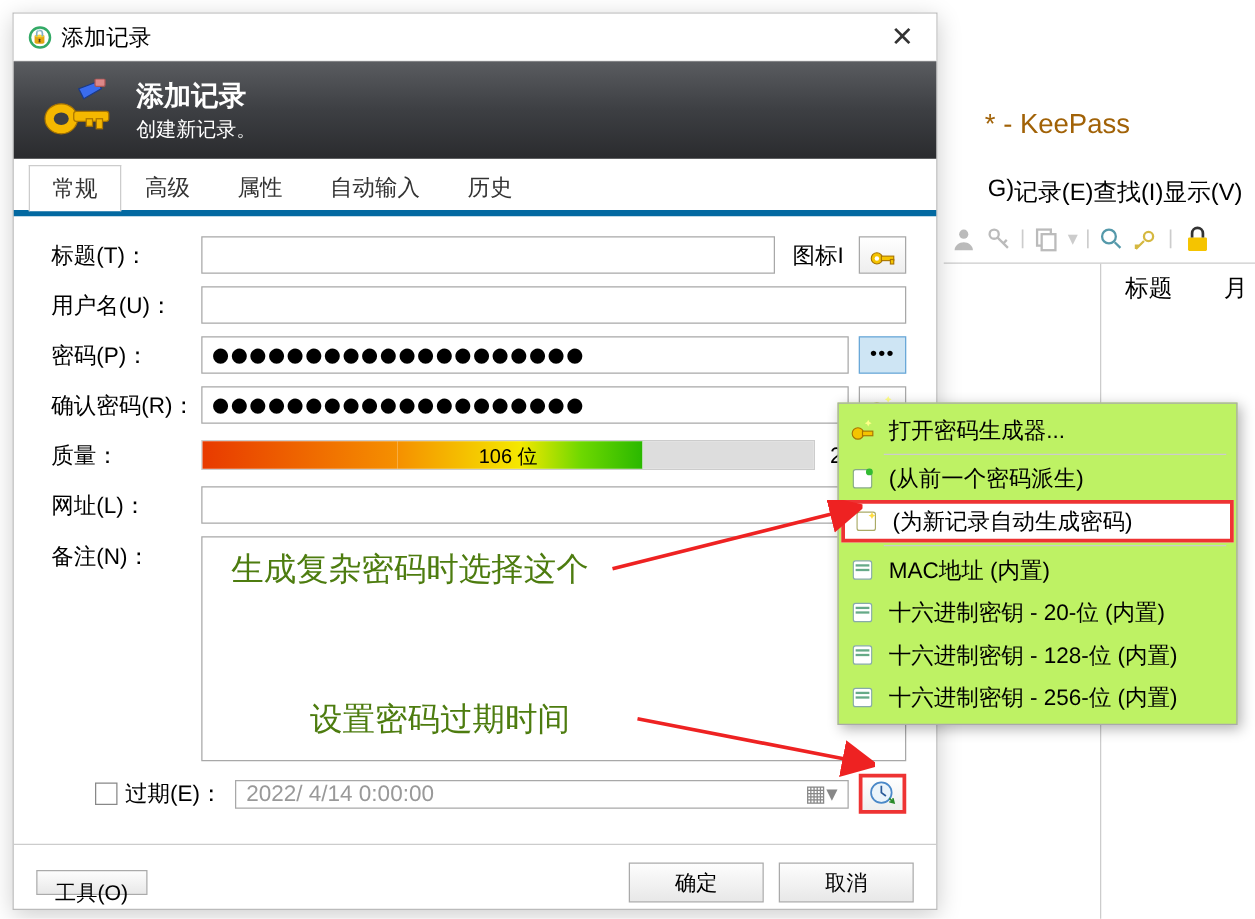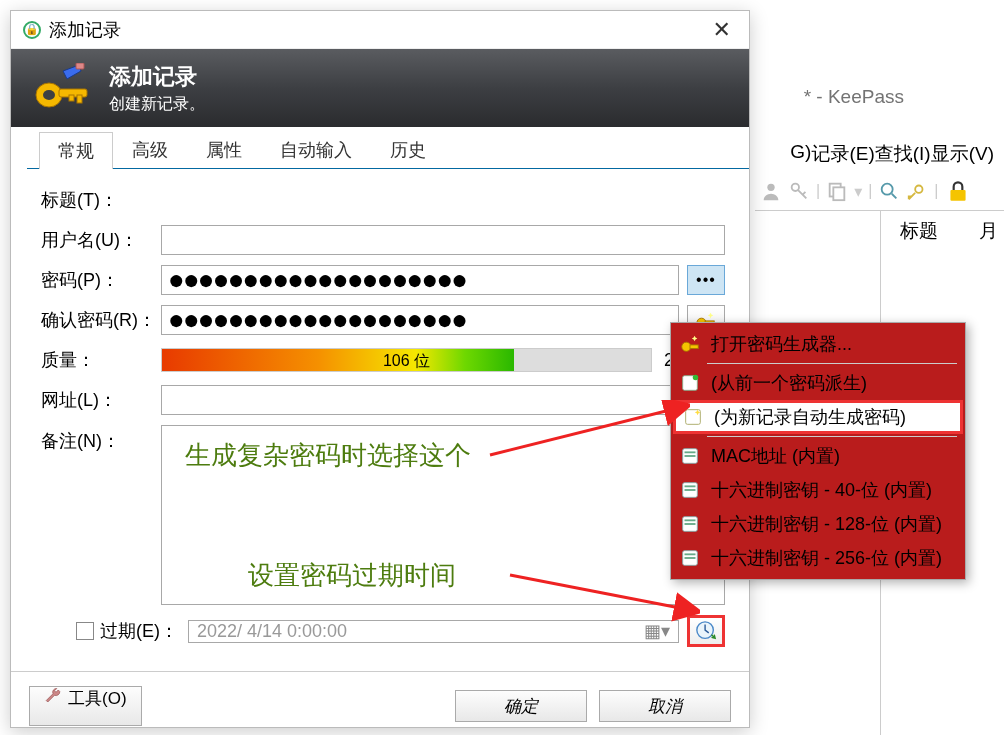--- a/index.html
+++ b/index.html
@@ -1,20 +1,20 @@
 <!DOCTYPE html>
 <html><head>
 <meta charset="utf-8">
 <style>
 * { box-sizing: border-box; margin: 0; padding: 0; font-family: "Microsoft YaHei", "Segoe UI", sans-serif; }
 body { background: #fff; width: 1004px; height: 735px; position: relative; overflow: hidden; }
 
 
 .bg-window { position: absolute; top: 86px; left: 50px; right: 0; height: 640px; background: #fff; }
-.bg-title { position: absolute; top: 0; right: 100px; font-size: 19px; color: #737373; }
+.bg-title { position: absolute; top: 0; right: 100px; font-size: 22px; color: #a16207; }
 .bg-menus { position: absolute; top: 55px; right: 10px; display: flex; font-size: 19px; color: #000000; }
 .bg-toolbar { position: absolute; top: 90px; left: 710px; right: 0; height: 30px; display: flex; gap: 6px; align-items: center; }
 .bg-toolbar .ic { width: 22px; height: 22px; }
 .bg-divider { position: absolute; top: 124px; left: 705px; right: 0; height: 1px; background: #ccc; }
 .bg-split { position: absolute; top: 125px; left: 830px; width: 1px; height: 580px; background: #ccc; }
 .bg-col-title { position: absolute; top: 132px; left: 850px; font-size: 19px; }
 .bg-col-f { position: absolute; top: 132px; right: 6px; font-size: 19px; }
 
 
 .dialog { position: absolute; top: 10px; left: 10px; width: 740px; height: 718px; background: #fff; border: 1px solid #bbb; box-shadow: 0 4px 18px rgba(0,0,0,0.2); }
@@ -22,21 +22,21 @@
 .titlebar .ticon { width: 18px; height: 18px; border: 2px solid #3a6; border-radius: 50%; margin-right: 8px; display: flex; align-items: center; justify-content: center; font-size: 11px; color: #3a6; }
 .titlebar .ttext { font-size: 18px; flex: 1; }
 .titlebar .close { font-size: 22px; cursor: pointer; padding: 0 6px; color: #333; }
 
 .header-banner { height: 78px; background: linear-gradient(to bottom, #5a5c60 0%, #3d3f43 50%, #2a2b2e 100%); display: flex; align-items: center; padding-left: 20px; position: relative; }
 .header-banner .key-icon { width: 60px; height: 50px; position: relative; }
 .header-banner .htxt { margin-left: 18px; color: #fff; }
 .header-banner .htxt h1 { font-size: 22px; font-weight: 600; }
 .header-banner .htxt p { font-size: 16px; margin-top: 2px; text-align: center; }
 
-.tabs { display: flex; padding: 4px 12px 0 12px; border-bottom: 1px solid #0369a1; margin-top: 0; margin-left: 16px; }
+.tabs { display: flex; padding: 4px 12px 0 12px; border-bottom: 5px solid #0369a1; margin-top: 0; }
 .tab { padding: 6px 18px; font-size: 18px; border: 1px solid transparent; border-bottom: none; cursor: pointer; color: #333; }
 .tab.active { border-color: #ccc; background: #fff; position: relative; top: 1px; }
 
 .form-area { padding: 16px 24px 10px 30px; }
 .row { display: flex; align-items: center; margin-bottom: 10px; min-height: 30px; }
 .row label { width: 120px; font-size: 18px; color: #000; }
 .row .field { flex: 1; }
 input.txt { width: 100%; height: 30px; border: 1px solid #a8a8a8; padding: 2px 6px; font-size: 16px; background: #fff; }
 .pwfield { display: flex; align-items: center; height: 30px; border: 1px solid #a8a8a8; padding: 0 6px; background: #fff; overflow: hidden; }
 .dots { letter-spacing: -2px; font-size: 28px; line-height: 20px; }
@@ -57,28 +57,28 @@
 
 .expire-row { display: flex; align-items: center; margin-top: 6px; padding-left: 35px; }
 .chk { width: 18px; height: 18px; border: 1px solid #888; margin-right: 6px; }
 .expire-label { font-size: 18px; margin-right: 10px; }
 .expire-input { flex: 1; height: 23px; border: 1px solid #a8a8a8; padding: 4px 8px; font-size: 18px; display: flex; align-items: center; justify-content: space-between; }
 .date-grey { color: #999; }
 .clock-btn { width: 38px; height: 32px; border: 3px solid #e33; margin-left: 8px; display: flex; align-items: center; justify-content: center; background: linear-gradient(#fff,#eee); cursor: pointer; }
 
 .dlg-divider { height: 1px; background: #ccc; margin: 14px 0; }
 .dlg-buttons { display: flex; padding: 0 18px 14px 18px; align-items: center; }
-.tool-btn { height: 40px; padding: 0 14px; border: 1px solid #aaa; background: linear-gradient(#fdfdfd,#e8e8e8); font-size: 17px; display: flex; align-items: flex-start; gap: 6px; cursor: pointer; }
+.tool-btn { height: 20px; padding: 0 14px; border: 1px solid #aaa; background: linear-gradient(#fdfdfd,#e8e8e8); font-size: 17px; display: flex; align-items: flex-start; gap: 6px; cursor: pointer; flex-direction: column; }
 .spacer { flex: 1; }
-.ok-btn, .cancel-btn { width: 132px; height: 32px; border: 1px solid #aaa; background: linear-gradient(#fdfdfd,#e8e8e8); font-size: 17px; margin-left: 12px; cursor: pointer; font-style: italic; }
+.ok-btn, .cancel-btn { width: 108px; height: 32px; border: 1px solid #aaa; background: linear-gradient(#fdfdfd,#e8e8e8); font-size: 17px; margin-left: 12px; cursor: pointer; }
 
 .ilabel { font-size: 18px; margin-right: 4px; }
 
 
-.popup { position: absolute; top: 322px; left: 670px; width: 296px; background: #b91c1c; border: 1px solid #aaa; box-shadow: 3px 3px 10px rgba(0,0,0,0.3); padding: 4px 2px; }
+.popup { position: absolute; top: 322px; left: 670px; width: 320px; background: #bef264; border: 1px solid #aaa; box-shadow: 3px 3px 10px rgba(0,0,0,0.3); padding: 4px 2px; }
 .popup .pitem { display: flex; align-items: center; height: 34px; padding: 0 10px 0 6px; font-size: 18px; cursor: pointer; gap: 10px; }
 .popup .pitem.highlight { border: 3px solid #e33; background: #fff; }
 .popup .picon { width: 22px; height: 22px; flex-shrink: 0; }
 .popup .psep { height: 1px; background: #ccc; margin: 2px 6px 2px 34px; }
 
 
 .anno { position: absolute; color: #4d7c0f; font-size: 26px; font-weight: 500; pointer-events: none; }
 .arrow-svg { position: absolute; pointer-events: none; }
 </style>
 </head>
@@ -155,20 +155,32 @@
     <div class="tab">高级</div>
     <div class="tab">属性</div>
     <div class="tab">自动输入</div>
     <div class="tab">历史</div>
   </div>
 
   <div class="form-area">
 
     <div class="row">
       <label>标题(T)：</label>
+      <div class="field" style="display:flex;align-items:center">
+        <input class="txt" style="flex: 1 1 0%;">
+        <span class="ilabel" style="margin-left:14px">图标I</span>
+        <div class="iconbox">
+          <svg width="22" height="18" viewBox="0 0 24 20">
+              <circle cx="7" cy="13" r="5" fill="#f5c400" stroke="#a87400"></circle>
+              <circle cx="7" cy="13" r="2" fill="#fff"></circle>
+              <rect x="11" y="11" width="11" height="4" fill="#f5c400" stroke="#a87400"></rect>
+              <rect x="19" y="14" width="3" height="4" fill="#f5c400" stroke="#a87400"></rect>
+            </svg>
+        </div>
+      </div>
     </div>
 
     <div class="row">
       <label>用户名(U)：</label>
       <div class="field"><input class="txt" style=""></div>
     </div>
 
     <div class="row">
       <label>密码(P)：</label>
       <div class="field pwfield">
@@ -281,21 +293,21 @@
         <rect x="6" y="11" width="12" height="2" fill="#6a8"></rect>
       </svg>
     <span>MAC地址 (内置)</span>
   </div>
   <div class="pitem">
     <svg class="picon" viewBox="0 0 24 24">
         <rect x="4" y="4" width="16" height="16" rx="2" fill="#fff" stroke="#8aa"></rect>
         <rect x="6" y="7" width="12" height="2" fill="#6a8"></rect>
         <rect x="6" y="11" width="12" height="2" fill="#6a8"></rect>
       </svg>
-    <span>十六进制密钥 - 40-位 (内置)</span>
+    <span>十六进制密钥 - 20-位 (内置)</span>
   </div>
   <div class="pitem">
     <svg class="picon" viewBox="0 0 24 24">
         <rect x="4" y="4" width="16" height="16" rx="2" fill="#fff" stroke="#8aa"></rect>
         <rect x="6" y="7" width="12" height="2" fill="#6a8"></rect>
         <rect x="6" y="11" width="12" height="2" fill="#6a8"></rect>
       </svg>
     <span>十六进制密钥 - 128-位 (内置)</span>
   </div>
   <div class="pitem">

